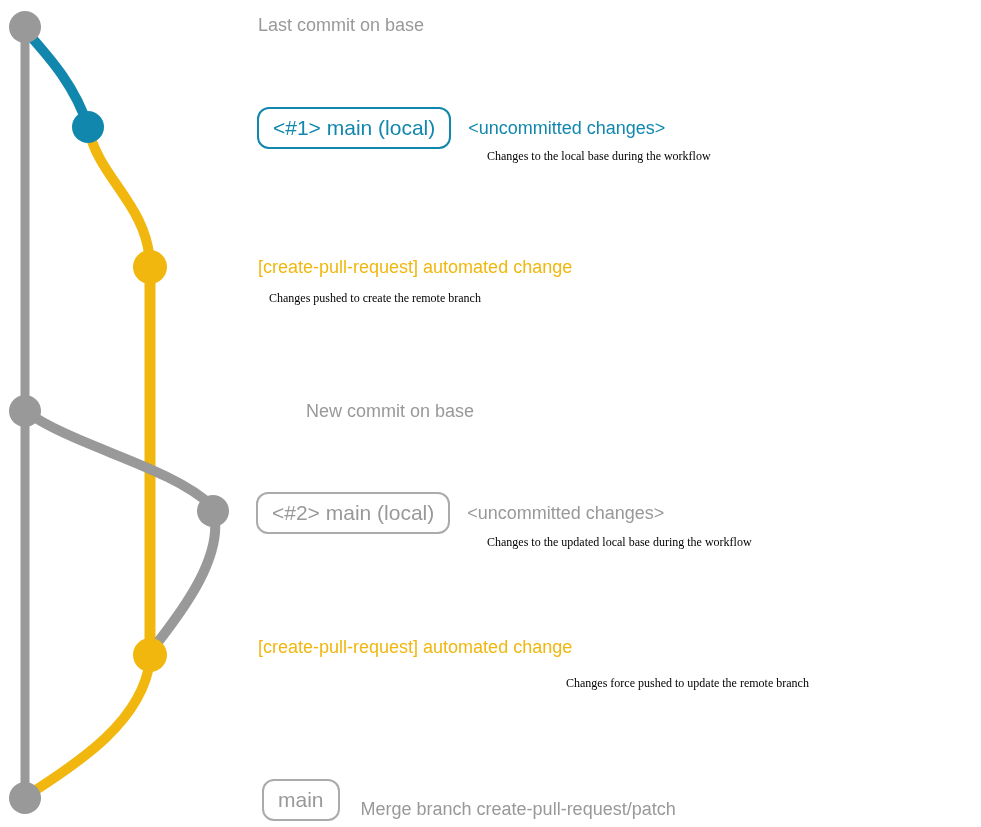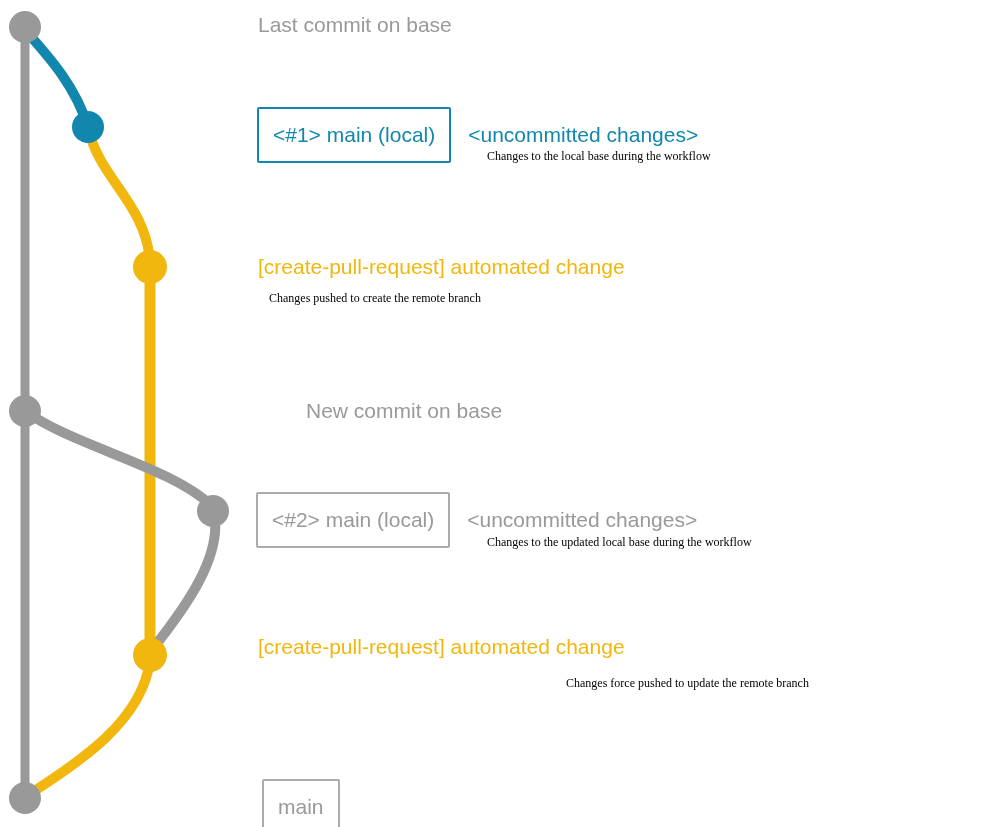--- a/index.html
+++ b/index.html
@@ -16,30 +16,30 @@
   .edge-teal{stroke:var(--teal,#1287AE);}
   .edge-yellow{stroke:var(--yellow,#F1B70E);}
   .node-gray{fill:var(--gray,#999999);}
   .node-teal{fill:var(--teal,#1287AE);}
   .node-yellow{fill:var(--yellow,#F1B70E);}
 
   .abs{position:absolute;}
   .row{display:flex;align-items:center;}
   .gap17{gap:17px;} .gap13{gap:13px;} .gap14{gap:21px;align-items:flex-end;}
 
-  .sans{font-size:21px;line-height:24px;white-space:nowrap;}
+  .sans{font-size:18px;line-height:24px;white-space:nowrap;}
   .gray-text{color:var(--gray,#999999);}
   .teal-text{color:var(--teal,#1287AE);}
   .yellow-text{color:var(--yellow,#F1B70E);}
 
   .branch-box{
     display:inline-block;
     border:2px solid;
-    border-radius:2px;
-    padding:14px 14px;
+    border-radius:12px;
+    padding:7px 14px;
     font-size:21px;line-height:24px;
     white-space:nowrap;
     background:#ffffff;
   }
   .box-teal{border-color:var(--teal,#1287AE);color:var(--teal,#1287AE);}
   .box-gray{border-color:var(--gray-border,#ABABAB);color:var(--gray,#999999);}
   .box-yellow{border-color:var(--yellow,#F1B70E);color:var(--yellow,#F1B70E);}
 
   .note{
     font-family:"Liberation Serif", serif;
@@ -95,15 +95,16 @@
   </div>
   <div class="abs note" style="left:487px;top:531px;">Changes to the updated local base during the workflow</div>
 
   <div class="abs row gap13" style="left:258px;top:635px;">
     <span class="sans yellow-text">[create-pull-request] automated change</span>
   </div>
   <div class="abs note" style="left:566px;top:672px;">Changes force pushed to update the remote branch</div>
 
   <div class="abs row gap14" style="left:262px;top:779px;">
     <span class="branch-box box-gray">main</span>
+    <span class="sans gray-text">Merge branch create-pull-request/patch</span>
   </div>
 
 </div>
 
 </body></html>

